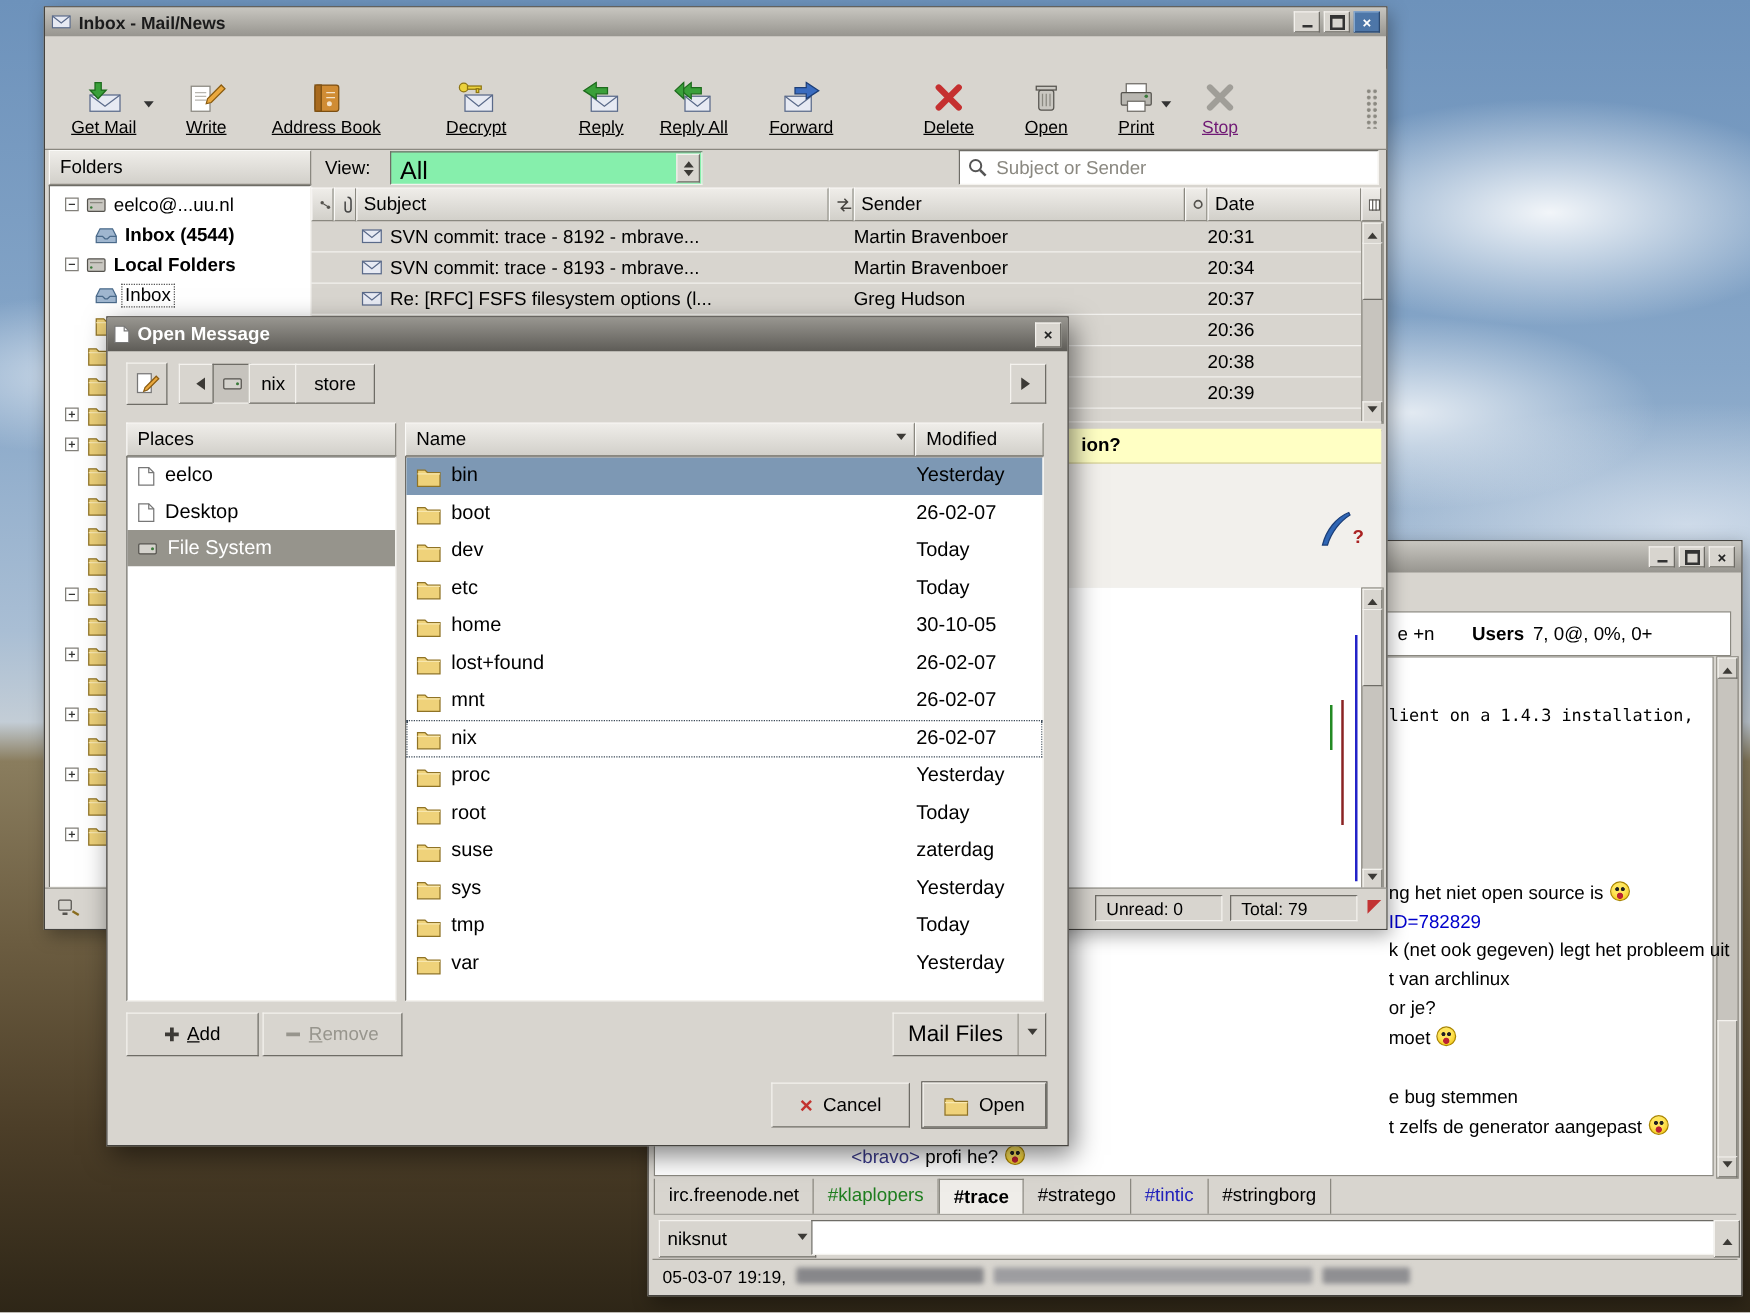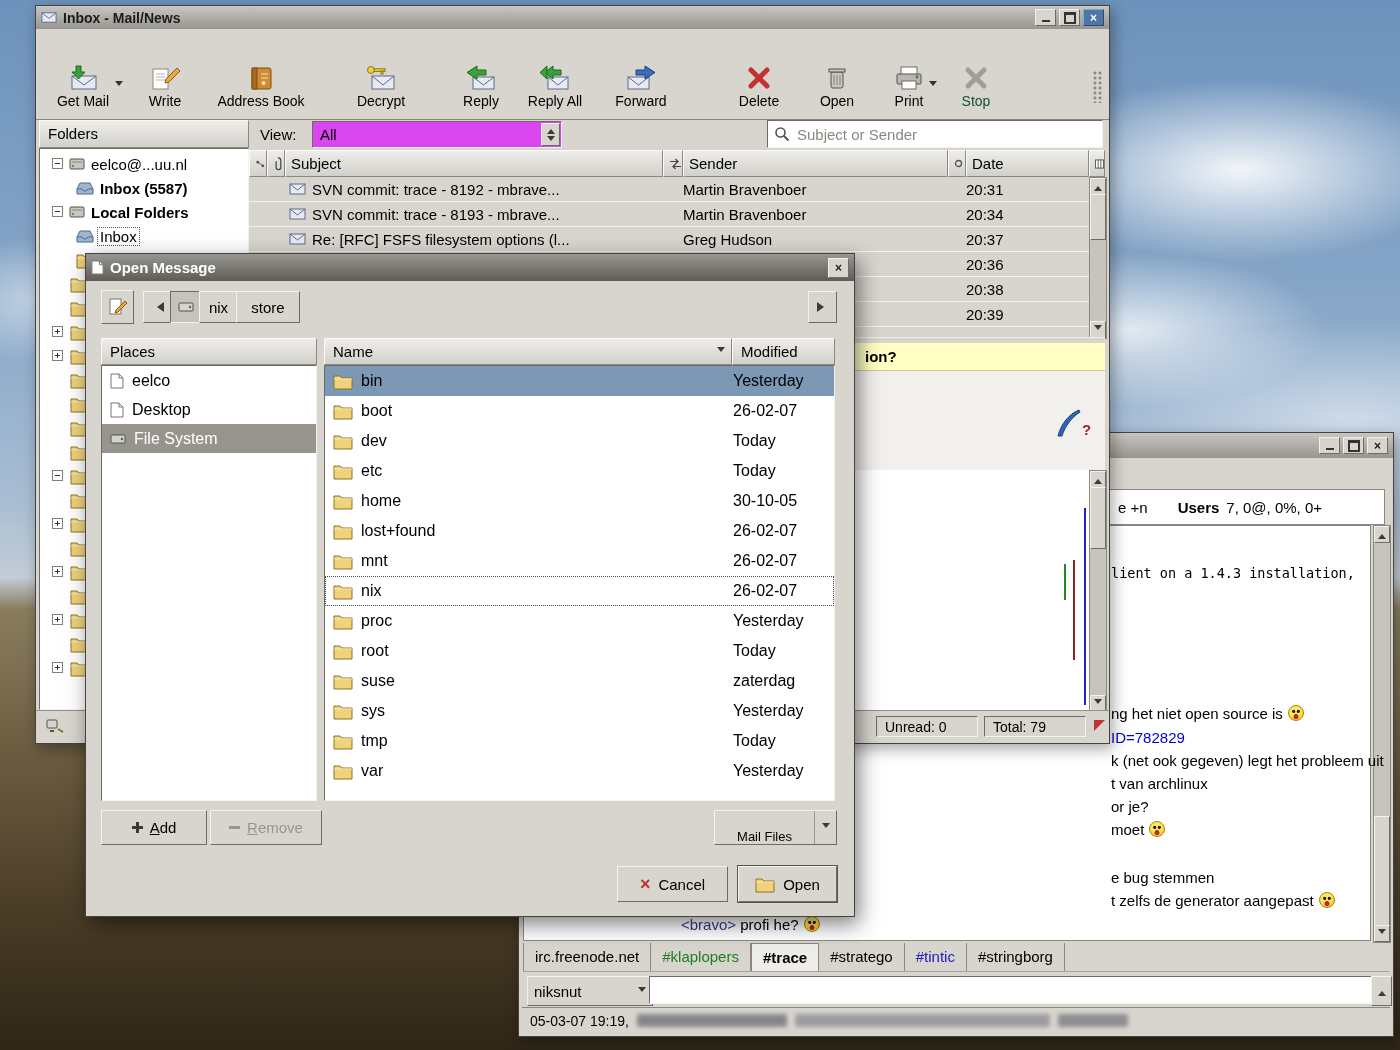--- a/index.html
+++ b/index.html
@@ -81,30 +81,30 @@
   
   .mail-win{left:35px;top:5px;width:1073px;height:737px;z-index:2;box-shadow:3px 5px 14px rgba(0,0,0,.35);}
   .mail-win .titlebar{height:23px;}
   .mw-menubar{position:absolute;left:0;right:0;top:23px;height:26px;display:flex;align-items:center;
     padding-left:8px;background:#d8d5cf;border-bottom:1px solid #c4c2bc;}
   .mw-menubar .mitem{padding:3px 10px;font-size:15px;}
   .m-file{color:#f6f6f6;}
   .mw-toolbar{position:absolute;left:0;right:0;top:49px;height:60px;display:flex;align-items:center;
     padding:2px 6px;background:#d8d5cf;border-bottom:1px solid #8a8880;}
   .ti{display:flex;flex-direction:column;align-items:center;justify-content:center;height:56px;
-    font-size:14px;gap:1px;position:relative;white-space:nowrap;}
+    font-size:14px;gap:1px;position:relative;white-space:nowrap;text-decoration:underline;}
   .ti .mini{position:absolute;right:1px;top:22px;width:0;height:0;border:4px solid transparent;border-top:5px solid #333;}
-  .ti-dis{color:#14532d;}
+  .ti-dis{color:#701a75;}
   .grip{margin-left:auto;align-self:center;width:10px;height:32px;
     background:radial-gradient(circle at 2px 2px,#8a8880 1.2px,transparent 1.8px) 0 0/5px 5px repeat;}
   .folders-hdr{position:absolute;left:3px;top:114px;width:210px;height:28px;font-size:15px;
     line-height:26px;padding-left:8px;box-sizing:border-box;}
   .view-label{position:absolute;left:224px;top:120px;font-size:15px;}
-  .view-combo{position:absolute;left:276px;top:115px;width:250px;height:27px;background:#d946ef;box-sizing:border-box;
-    font-size:15px;}
+  .view-combo{position:absolute;left:276px;top:115px;width:250px;height:27px;background:#86efac;box-sizing:border-box;
+    font-size:20px;}
   .view-combo .val{position:absolute;left:7px;top:4px;}
   .spin{position:absolute;right:1px;top:1px;bottom:1px;width:17px;display:flex;flex-direction:column;
     align-items:center;justify-content:center;gap:2px;}
   .searchbox{position:absolute;left:731px;top:114px;width:336px;height:28px;background:#fff;box-sizing:border-box;
     display:flex;align-items:center;gap:5px;padding-left:6px;}
   .searchbox input{border:none;outline:none;flex:1;font-size:15px;font-family:"Liberation Sans",sans-serif;background:transparent;}
   .searchbox input::placeholder{color:#8a8880;}
   .folder-pane{position:absolute;left:3px;top:142px;width:210px;bottom:33px;background:#fff;box-sizing:border-box;
     overflow:hidden;padding-top:3px;}
   .frow{position:relative;height:24px;display:flex;align-items:center;font-size:15px;white-space:nowrap;}
@@ -171,21 +171,21 @@
   .fname{display:flex;align-items:center;gap:8px;padding-left:8px;}
   .fmod{padding-left:8px;}
   .fsel{background:#7d98b4;}
   .ffoc{outline:1px dotted #3c4a58;outline-offset:-1px;}
   .btn-add{position:absolute;left:15px;top:556px;width:104px;height:33px;display:flex;align-items:center;justify-content:center;gap:7px;font-size:15px;}
   .plusg{width:11px;height:11px;background:
     linear-gradient(#3c3a36,#3c3a36) center/11px 3px no-repeat,
     linear-gradient(#3c3a36,#3c3a36) center/3px 11px no-repeat;}
   .btn-remove{position:absolute;left:124px;top:556px;width:110px;height:33px;display:flex;align-items:center;justify-content:center;gap:7px;font-size:15px;color:#97958d;}
   .minusg{width:11px;height:3px;background:#97958d;}
-  .filter-combo{position:absolute;left:628px;top:556px;width:121px;height:33px;display:flex;align-items:flex-end;font-size:13px;}
+  .filter-combo{position:absolute;left:628px;top:556px;width:121px;height:33px;display:flex;align-items:center;font-size:18px;}
   .filter-combo .lbl{flex:1;text-align:center;}
   .filter-combo .arr{width:21px;align-self:stretch;display:flex;align-items:center;justify-content:center;border-left:1px solid #9a9890;}
   .btn-cancel{position:absolute;left:531px;top:612px;width:109px;height:34px;display:flex;align-items:center;justify-content:center;gap:8px;font-size:15px;}
   .xg{color:#c3332e;font-weight:bold;font-size:18px;line-height:1;}
   .btn-open{position:absolute;left:652px;top:612px;width:97px;height:34px;display:flex;align-items:center;justify-content:center;gap:8px;font-size:15px;
     box-shadow:0 0 0 1px #55534e;}
 </style>
 </head>
 <body>
 
@@ -427,21 +427,21 @@
         <span class="exp"></span>
         <svg class="f-ic" style="left:29px;" width="16" height="14" viewBox="0 0 16 14">
             <use href="#i-server"></use>
           </svg>
         <span class="f-lbl" style="left:51px;">eelco@...uu.nl</span>
       </div>
       <div class="frow">
         <svg class="f-ic" style="left:36px;" width="18" height="14" viewBox="0 0 18 14">
             <use href="#i-inbox"></use>
           </svg>
-        <span class="f-lbl" style="left:60px;font-weight:bold;">Inbox (5587)</span>
+        <span class="f-lbl" style="left:60px;font-weight:bold;">Inbox (4544)</span>
       </div>
       <div class="frow">
         <span class="exp"></span>
         <svg class="f-ic" style="left:29px;" width="16" height="14" viewBox="0 0 16 14">
             <use href="#i-server"></use>
           </svg>
         <span class="f-lbl" style="left:51px;font-weight:bold;">Local Folders</span>
       </div>
       <div class="frow">
         <svg class="f-ic" style="left:36px;" width="18" height="14" viewBox="0 0 18 14">

